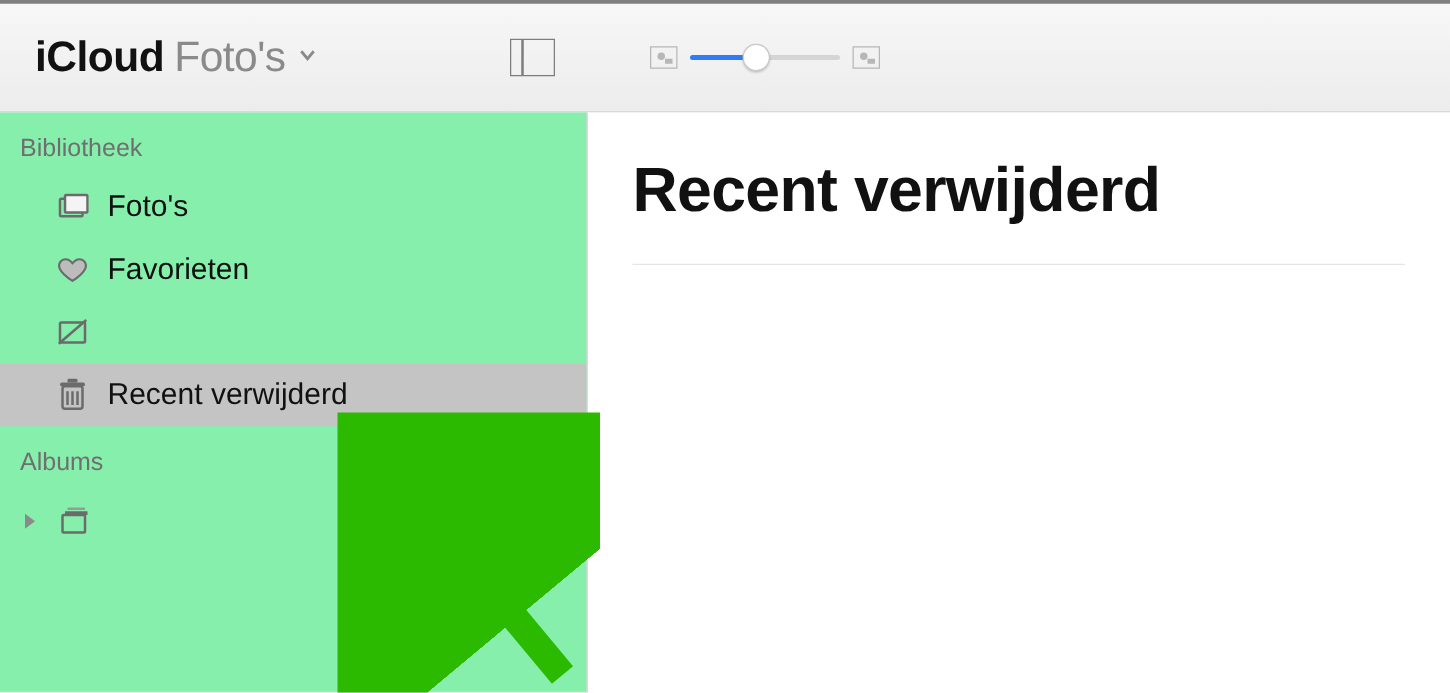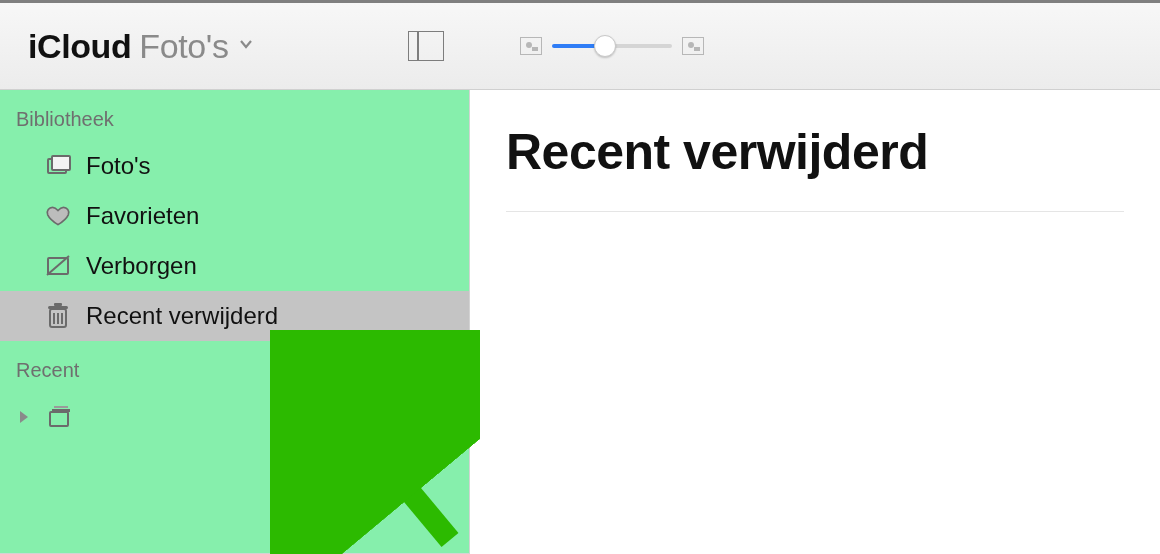--- a/index.html
+++ b/index.html
@@ -129,38 +129,37 @@
       <span class="text">Favorieten</span>
     </div>
 
     <div class="row">
       <span class="ico">
         <svg width="26" height="26" viewBox="0 0 26 26">
           <rect x="3" y="5" width="20" height="16" rx="1" fill="none" stroke="#6b6b6b" stroke-width="2"></rect>
           <line x1="2" y1="22" x2="24" y2="3" stroke="#6b6b6b" stroke-width="2"></line>
         </svg>
       </span>
-      <span class="text">Verborgen</span>
     </div>
 
     <div class="row selected">
       <span class="ico">
         <svg width="22" height="28" viewBox="0 0 22 28">
           <rect x="3" y="7" width="16" height="18" rx="2" fill="none" stroke="#6b6b6b" stroke-width="2"></rect>
           <rect x="1" y="4" width="20" height="3" rx="1.5" fill="#6b6b6b"></rect>
           <rect x="7" y="1" width="8" height="3" rx="1" fill="#6b6b6b"></rect>
           <line x1="7" y1="11" x2="7" y2="22" stroke="#6b6b6b" stroke-width="2"></line>
           <line x1="11" y1="11" x2="11" y2="22" stroke="#6b6b6b" stroke-width="2"></line>
           <line x1="15" y1="11" x2="15" y2="22" stroke="#6b6b6b" stroke-width="2"></line>
         </svg>
       </span>
       <span class="text">Recent verwijderd</span>
     </div>
 
-    <div class="section-label">Recent</div>
+    <div class="section-label">Albums</div>
 
     <div class="row row2">
       <span class="disclosure">
         <svg width="12" height="14" viewBox="0 0 12 14">
             <path d="M2 1l8 6-8 6z" fill="#8a8a8a"></path>
           </svg>
       </span>
       <span class="ico">
         <svg width="26" height="26" viewBox="0 0 26 26">
           <rect x="3" y="8" width="18" height="14" rx="1" fill="none" stroke="#6b6b6b" stroke-width="2"></rect>

